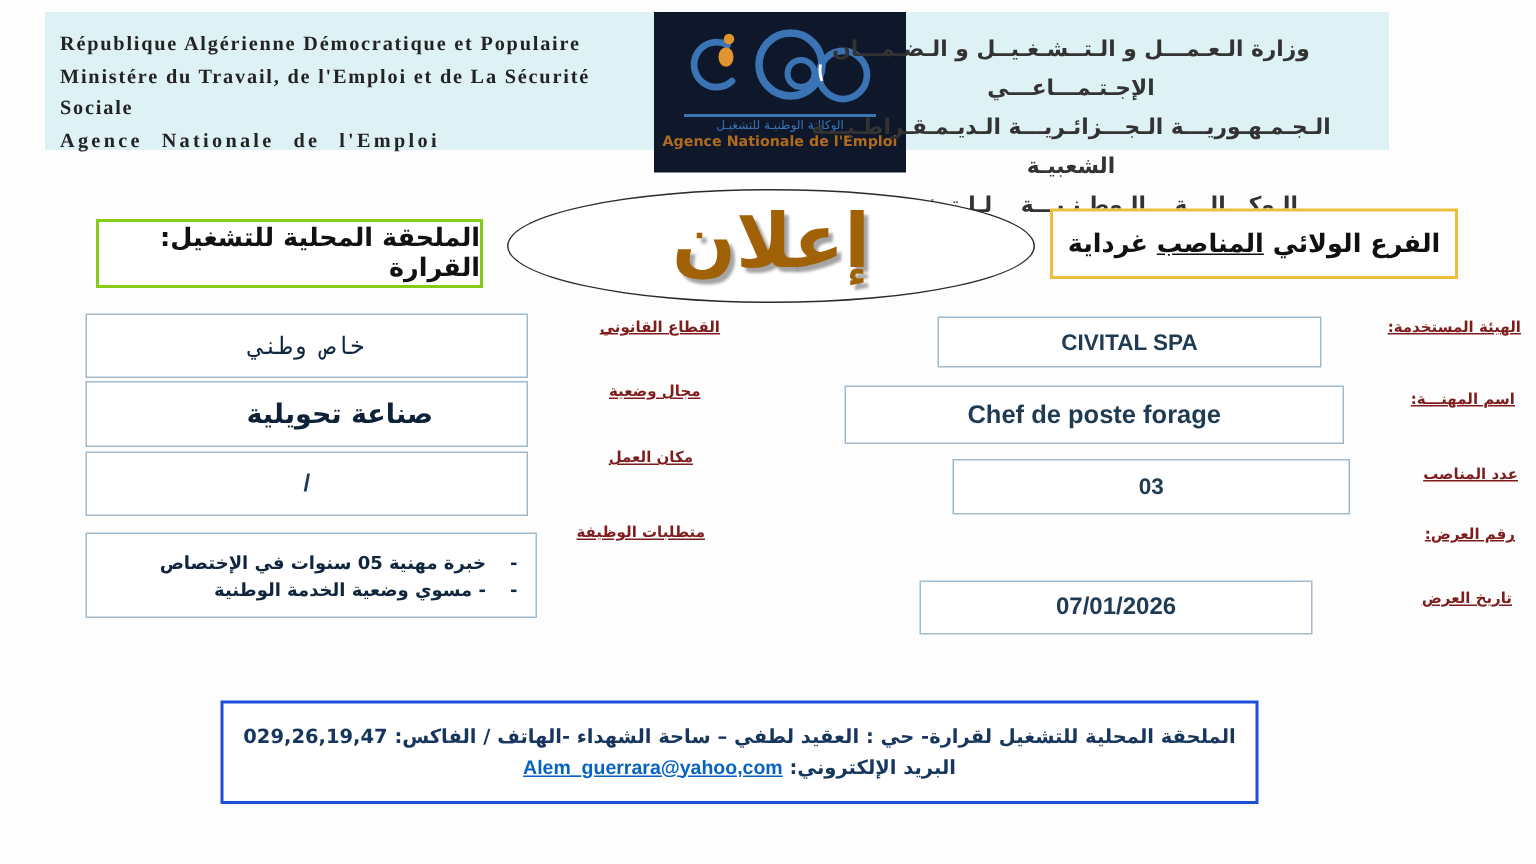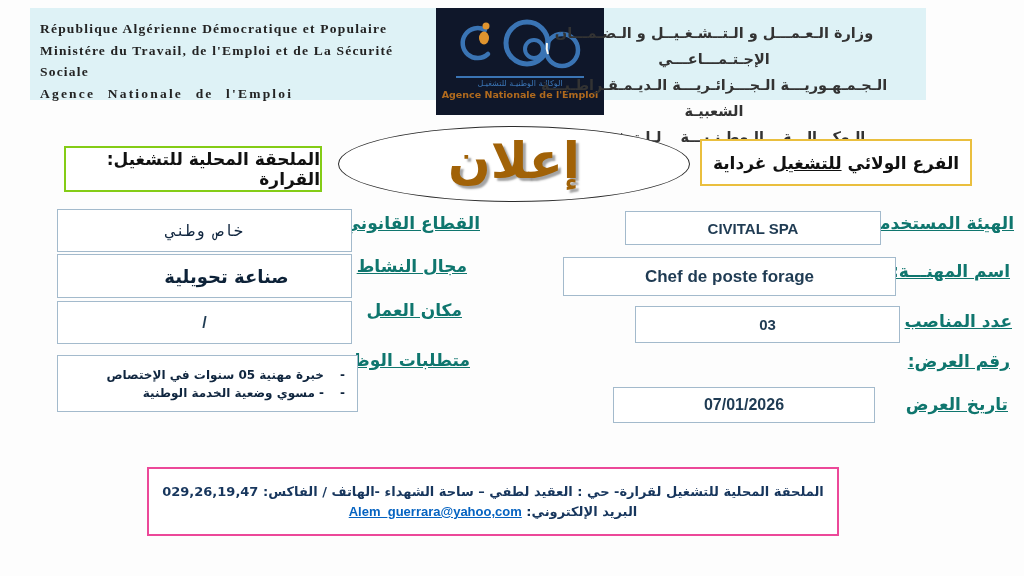--- a/index.html
+++ b/index.html
@@ -59,21 +59,21 @@
     position:absolute; left:700px; top:139px; width:272px; height:47px;
     border:2px solid #eabf3e; background:#fff;
     display:flex; align-items:center; justify-content:center;
     direction:rtl; font-size:17px; font-weight:bold; color:#111; white-space:nowrap;
   }
   .branch-box .u { text-decoration:underline; }
 
   
   .flabel {
     position:absolute; direction:rtl; white-space:nowrap;
-    font-size:17px; font-weight:bold; color:#0f766e; text-decoration:underline;
+    font-size:10px; font-weight:bold; color:#7f1d1d; text-decoration:underline;
   }
   .rlab1 { right:10px;  top:213px; }
   .rlab2 { right:14px;  top:261px; }
   .rlab3 { right:12px;  top:311px; }
   .rlab4 { right:14px;  top:351px; }
   .rlab5 { right:16px;  top:394px; }
   .llab1 { right:544px; top:213px; }
   .llab2 { right:557px; top:256px; }
   .llab3 { right:562px; top:300px; }
   .llab4 { right:554px; top:350px; }
@@ -103,21 +103,21 @@
   }
   .req-line {
     display:flex; direction:rtl; align-items:center; gap:16px;
     font-size:12px; font-weight:bold; color:#10263f;
   }
   .req-dash { font-weight:bold; color:#10263f; }
 
   
   .footer-box {
     position:absolute; left:147px; top:467px; width:692px; height:69px;
-    background:#fff; border:2px solid #ec4899;
+    background:#fff; border:2px solid #1d4ed8;
     display:flex; flex-direction:column; align-items:center; justify-content:center; gap:5px;
   }
   .footer-line1 {
     direction:rtl; font-size:13px; font-weight:bold; color:#17365d; white-space:nowrap;
   }
   .footer-line2 { direction:rtl; font-size:13px; font-weight:bold; color:#17365d; }
   .email-link {
     color:#0563c1; text-decoration:underline;
     font-family:"Liberation Sans","DejaVu Sans",sans-serif;
   }
@@ -160,36 +160,36 @@
   </div>
 
   <div class="oval">
     <div class="oval-text">إعلان</div>
   </div>
 
   <div class="annex-box">
     <span>الملحقة المحلية للتشغيل: القرارة</span>
   </div>
   <div class="branch-box">
-    <span>الفرع الولائي </span>&nbsp;<span class="u">للتشغيل</span>&nbsp;<span> غرداية</span>
+    <span>الفرع الولائي </span>&nbsp;<span class="u">المناصب</span>&nbsp;<span> غرداية</span>
   </div>
 
   <div class="flabel rlab1">الهيئة المستخدمة:</div>
   <div class="flabel rlab2">اسم المهنـــة:</div>
   <div class="flabel rlab3">عدد المناصب</div>
   <div class="flabel rlab4">رقم العرض:</div>
   <div class="flabel rlab5">تاريخ العرض</div>
 
   <div class="vbox rbox1">CIVITAL SPA</div>
   <div class="vbox rbox2">Chef de poste forage</div>
   <div class="vbox rbox3">03</div>
   <div class="vbox rbox5">07/01/2026</div>
 
   <div class="flabel llab1">القطاع القانوني</div>
-  <div class="flabel llab2">مجال النشاط</div>
+  <div class="flabel llab2">مجال وضعية</div>
   <div class="flabel llab3">مكان العمل</div>
   <div class="flabel llab4">متطلبات الوظيفة</div>
 
   <div class="vbox lbox1">خاص وطني</div>
   <div class="vbox lbox2">صناعة تحويلية</div>
   <div class="vbox lbox3">/</div>
 
   <div class="req-box">
     <div class="req-line">
       <span class="req-dash">-</span>

